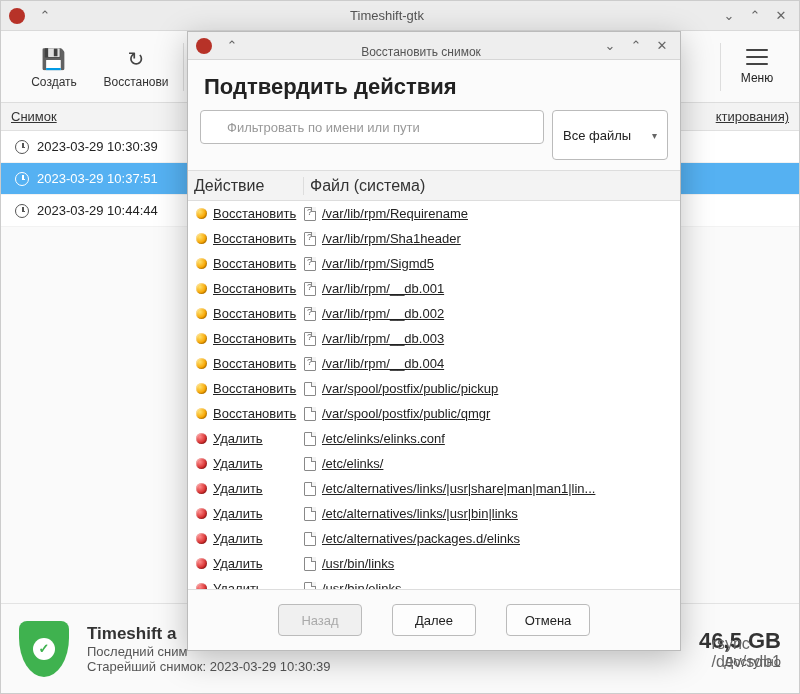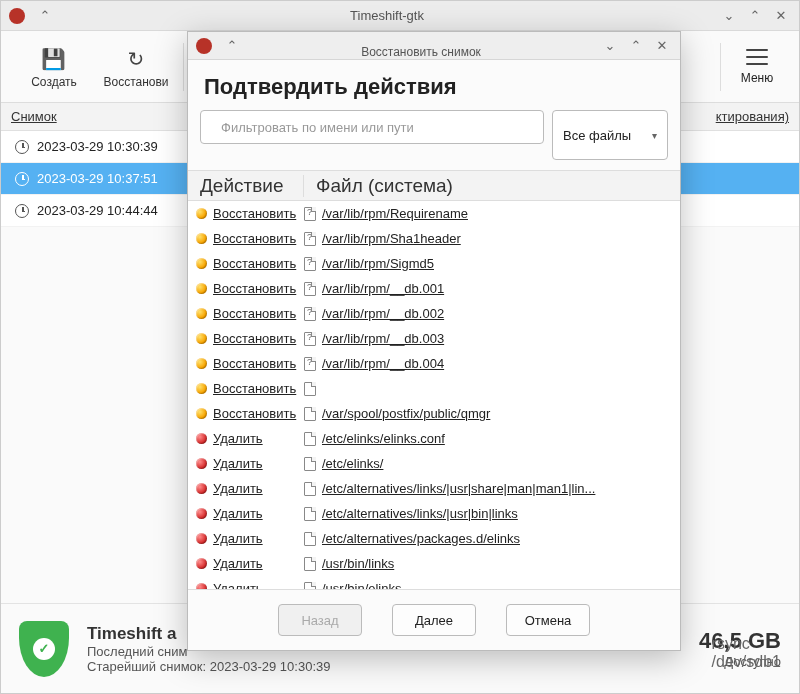--- a/index.html
+++ b/index.html
@@ -47,27 +47,27 @@
   .footer-right { text-align: right; color: #555; }
   .footer-right .big { font-size: 22px; font-weight: bold; color: #333; }
   .footer-dev { position: absolute; right: 18px; bottom: 22px; font-size: 16px; color: #666; text-align: left; }
 
   
   .dialog { position: absolute; left: 186px; top: 30px; width: 494px; height: 620px; background: #fbfbfb; border: 1px solid #bbb; box-shadow: 0 8px 30px rgba(0,0,0,0.25); display: flex; flex-direction: column; }
   .dlg-titlebar { height: 28px; background: #eee; display: flex; align-items: center; padding: 0 8px; border-bottom: 1px solid #d6d6d6; }
   .dlg-titlebar .title { flex: 1; text-align: center; font-size: 12px; color: #555; margin-top: 12px; }
   .dlg-heading { font-size: 22px; font-weight: 600; padding: 14px 16px 10px 16px; color: #222; }
   .dlg-filter-row { display: flex; gap: 8px; padding: 0 12px 10px 12px; }
-  .filter-input { flex: 1; height: 34px; border: 1px solid #bbb; border-radius: 4px; padding: 0 20px; color: #888; background: #fff; display: flex; align-items: center; font-size: 13px; }
+  .filter-input { flex: 1; height: 34px; border: 1px solid #bbb; border-radius: 4px; padding: 0 26px; color: #888; background: #fff; display: flex; align-items: center; font-size: 13px; }
   .file-select { width: 116px; height: 50px; border: 1px solid #bbb; border-radius: 4px; background: #fff; display: flex; align-items: center; justify-content: space-between; padding: 9px 10px; font-size: 13px; cursor: pointer; }
   .chev { font-size: 10px; color: #666; }
 
   .dlg-table { flex: 1; overflow: hidden; border-top: 1px solid #ddd; border-bottom: 1px solid #ddd; background: #fff; margin: 0 0 0 0; display: flex; flex-direction: column; }
   .dlg-thead { display: flex; height: 30px; align-items: center; background: #f3f3f3; border-bottom: 1px solid #ddd; }
-  .dlg-thead .th { padding: 0 12px; font-size: 19px; color: #333; }
+  .dlg-thead .th { padding: 0 6px; font-size: 16px; color: #333; }
   .th-action { width: 116px; border-right: 1px solid #ddd; }
   .th-file { flex: 1; }
   .th-last { width: 20px; border-left: 1px solid #ddd; }
   .dlg-tbody { flex: 1; overflow-y: auto; text-decoration: underline; }
   .trow { display: flex; align-items: center; height: 25px; padding: 0 8px; }
   .dot { width: 11px; height: 11px; border-radius: 50%; margin-right: 6px; flex: none; box-shadow: inset -1px -1px 1px rgba(0,0,0,0.2), inset 1px 1px 1px rgba(255,255,255,0.4); }
   .dot.orange { background: radial-gradient(circle at 35% 35%, #ffe06a, #f7a400 60%, #c77800); }
   .dot.red { background: radial-gradient(circle at 35% 35%, #ff8b8b, #d62e2e 60%, #8a1212); }
   .act-cell { width: 108px; font-size: 13px; display: flex; align-items: center; }
   .file-cell { flex: 1; font-size: 13px; display: flex; align-items: center; overflow: hidden; white-space: nowrap; text-overflow: ellipsis; }
@@ -265,20 +265,21 @@
               <span>/var/lib/rpm/__db.004</span>
             </div>
           </div>
           <div class="trow">
             <div class="act-cell">
               <span class="dot orange"></span>
               <span>Восстановить</span>
             </div>
             <div class="file-cell">
               <span class="file-icon"></span>
+              <span>/var/spool/postfix/public/pickup</span>
             </div>
           </div>
           <div class="trow">
             <div class="act-cell">
               <span class="dot orange"></span>
               <span>Восстановить</span>
             </div>
             <div class="file-cell">
               <span class="file-icon"></span>
               <span>/var/spool/postfix/public/qmgr</span>

